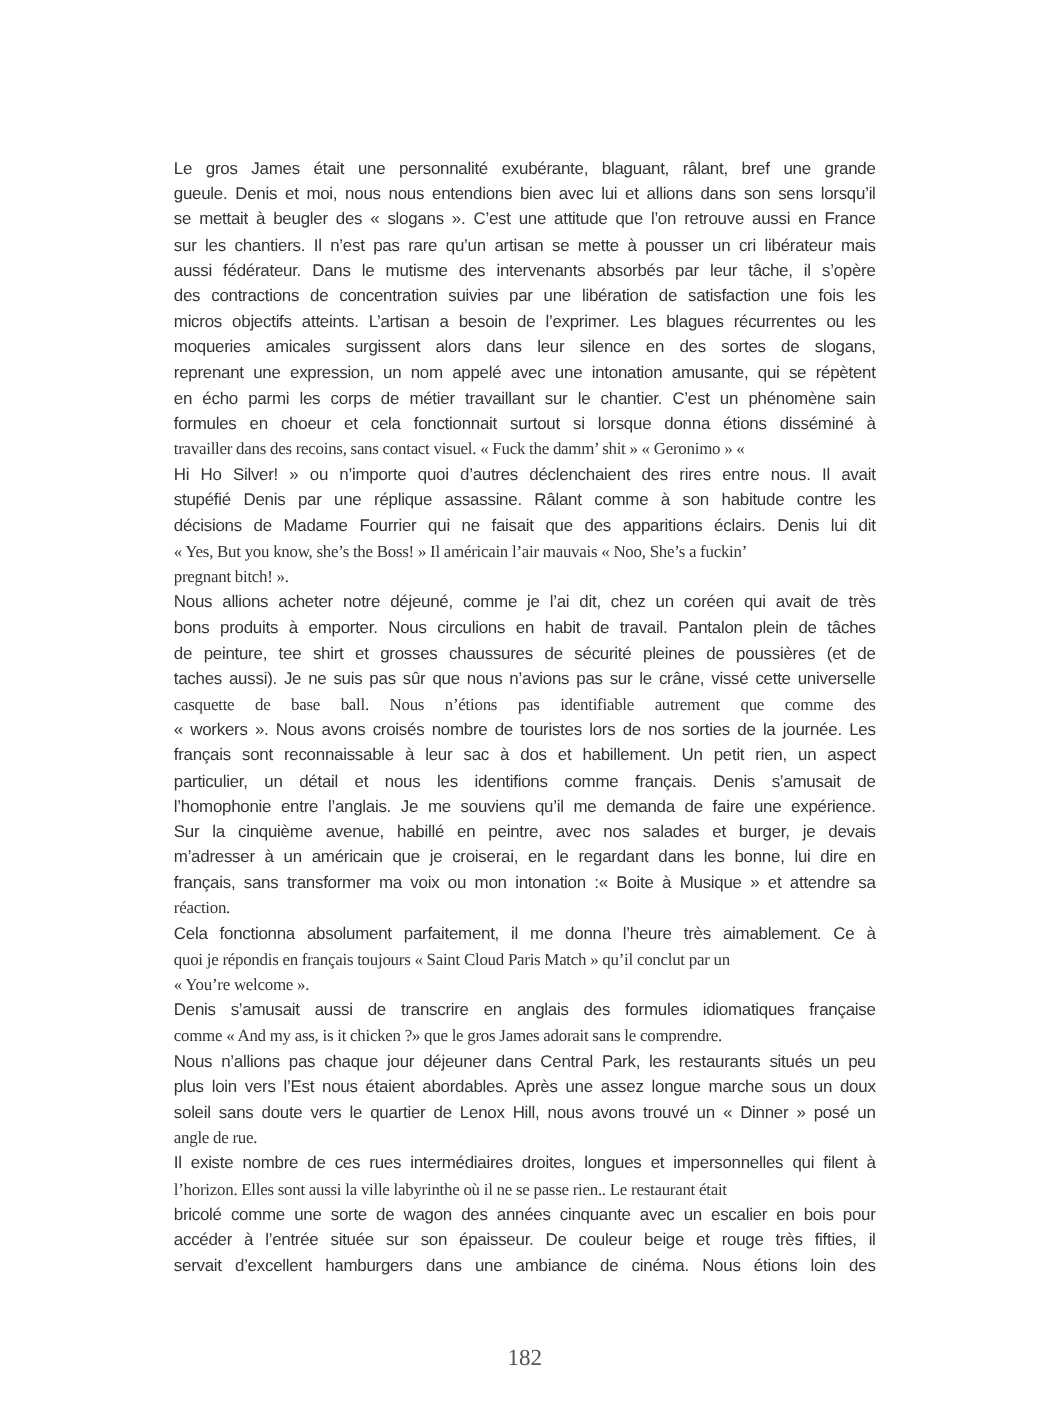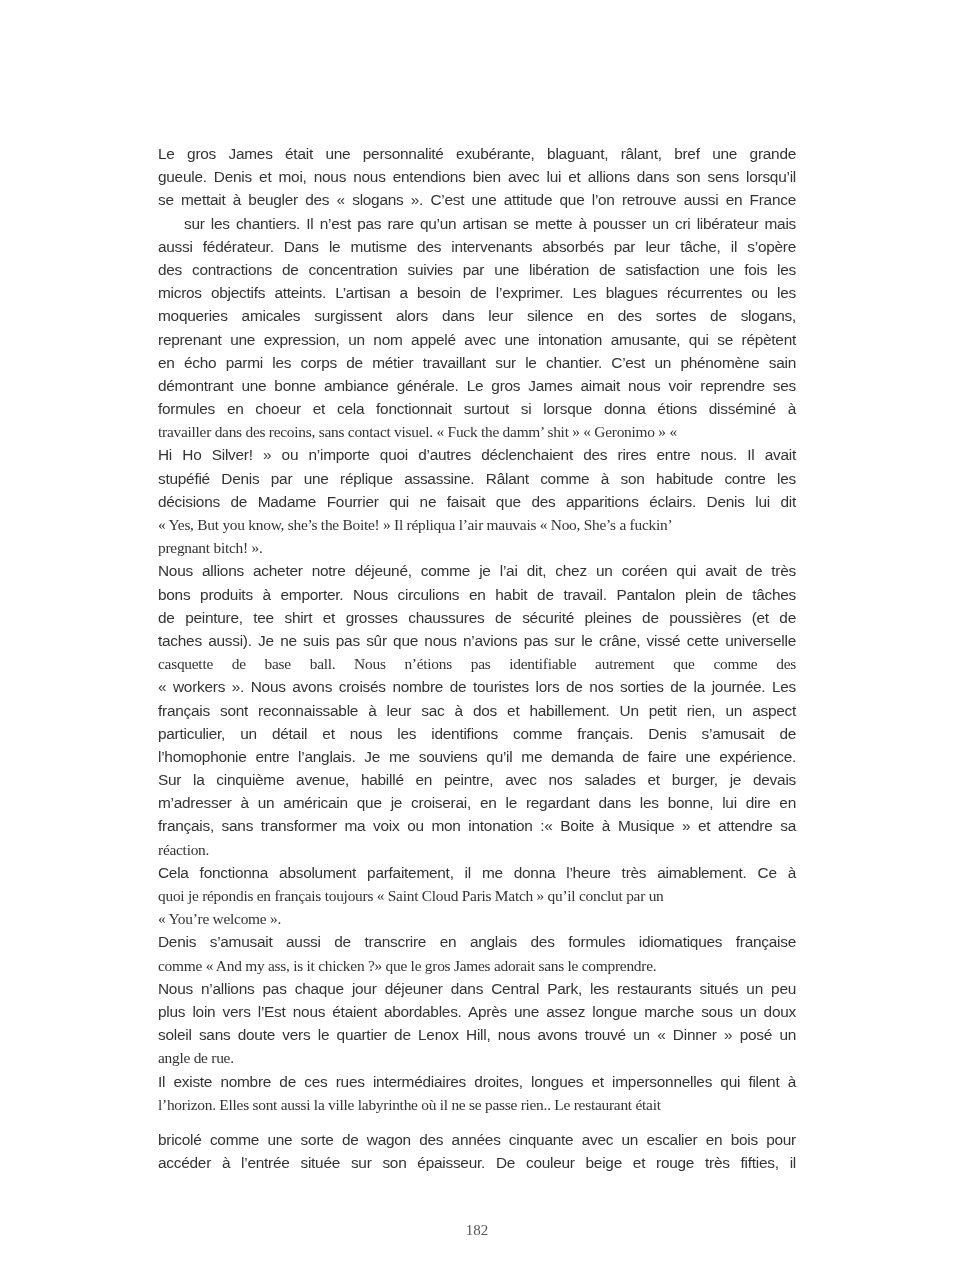--- a/index.html
+++ b/index.html
@@ -43,47 +43,46 @@
     text-align-last: left;
     font-family: Liberation Serif, serif;
   }
   .page-number {
     position: absolute;
     left: 0;
     width: 954px;
     top: 1222px;
     text-align: center;
     font-family: "Liberation Serif", "DejaVu Serif", serif;
-    font-size: 15px;
+    font-size: 21px;
     color: #555555;
   }
 </style>
 </head>
 <body>
 
 <div class="page">
   <div class="text-block" id="text-block">
       <div class="paragraph">
         <span class="line" style="display: block;">Le gros James était une personnalité exubérante, blaguant, râlant, bref une grande</span>
         <span class="line" style="display: block;">gueule. Denis et moi, nous nous entendions bien avec lui et allions dans son sens lorsqu’il</span>
         <span class="line" style="display: block;">se mettait à beugler des « slogans ». C’est une attitude que l’on retrouve aussi en France</span>
-        <span class="line" style="display: block; margin-left: 26px;">sur les chantiers. Il n’est pas rare qu’un artisan se mette à pousser un cri libérateur mais</span>
+        <span class="line" style="display: block;">sur les chantiers. Il n’est pas rare qu’un artisan se mette à pousser un cri libérateur mais</span>
         <span class="line" style="display: block;">aussi fédérateur. Dans le mutisme des intervenants absorbés par leur tâche, il s’opère</span>
         <span class="line" style="display: block;">des contractions de concentration suivies par une libération de satisfaction une fois les</span>
         <span class="line" style="display: block;">micros objectifs atteints. L’artisan a besoin de l’exprimer. Les blagues récurrentes ou les</span>
         <span class="line" style="display: block;">moqueries amicales surgissent alors dans leur silence en des sortes de slogans,</span>
         <span class="line" style="display: block;">reprenant une expression, un nom appelé avec une intonation amusante, qui se répètent</span>
         <span class="line" style="display: block;">en écho parmi les corps de métier travaillant sur le chantier. C’est un phénomène sain</span>
-        <span class="line" style="display: block;">démontrant une bonne ambiance générale. Le gros James aimait nous voir reprendre ses</span>
         <span class="line" style="display: block;">formules en choeur et cela fonctionnait surtout si lorsque donna étions disséminé à</span>
         <span class="line last" style="display: block;">travailler dans des recoins, sans contact visuel. «  Fuck the damm’ shit » «  Geronimo » «</span>
         <span class="line" style="display: block;">Hi Ho Silver! »  ou n’importe quoi d’autres déclenchaient des rires entre nous. Il avait</span>
         <span class="line" style="display: block;">stupéfié Denis par une réplique assassine. Râlant comme à son habitude contre les</span>
         <span class="line" style="display: block;">décisions de Madame Fourrier qui ne faisait que des apparitions éclairs. Denis lui dit</span>
-        <span class="line last" style="display: block;">« Yes, But you know, she’s the Boite! » Il répliqua l’air mauvais «  Noo, She’s a fuckin’</span>
+        <span class="line last" style="display: block;">« Yes, But you know, she’s the Boss! » Il américain l’air mauvais «  Noo, She’s a fuckin’</span>
         <span class="line last" style="display: block;">pregnant bitch! ».</span>
       </div>
       <div class="paragraph">
         <span class="line" style="display: block;">Nous allions acheter notre déjeuné, comme je l’ai dit, chez un coréen qui avait de très</span>
         <span class="line" style="display: block;">bons produits à emporter. Nous circulions en habit de travail. Pantalon plein de tâches</span>
         <span class="line" style="display: block;">de peinture, tee shirt et grosses chaussures de sécurité pleines de poussières (et de</span>
         <span class="line" style="display: block;">taches aussi). Je ne suis pas sûr que nous n’avions pas sur le crâne, vissé cette universelle</span>
         <span class="line" style="display: block; font-family: Liberation Serif, serif;">casquette de base ball. Nous n’étions pas identifiable autrement que comme des</span>
         <span class="line" style="display: block;">« workers ». Nous avons croisés nombre de touristes lors de nos sorties de la journée. Les</span>
         <span class="line" style="display: block;">français sont reconnaissable à leur sac à dos et habillement. Un petit rien, un aspect</span>
@@ -105,18 +104,19 @@
       </div>
       <div class="paragraph">
         <span class="line" style="display: block;">Nous n’allions pas chaque jour déjeuner dans Central Park, les restaurants situés un peu</span>
         <span class="line" style="display: block;">plus loin vers l’Est nous étaient abordables. Après une assez longue marche sous un doux</span>
         <span class="line" style="display: block;">soleil sans doute vers le quartier de Lenox Hill, nous avons trouvé un « Dinner » posé un</span>
         <span class="line last" style="display: block;">angle de rue.</span>
       </div>
       <div class="paragraph">
         <span class="line" style="display: block;">Il existe nombre de ces rues intermédiaires droites, longues et impersonnelles qui filent à</span>
         <span class="line last" style="display: block;">l’horizon. Elles sont aussi la ville labyrinthe où il ne se passe rien.. Le restaurant était</span>
-        <span class="line" style="display: block; margin-top: 12px;">bricolé comme une sorte de wagon des années cinquante avec un escalier en bois pour</span>
+        <span class="line" style="display: block;">bricolé comme une sorte de wagon des années cinquante avec un escalier en bois pour</span>
         <span class="line" style="display: block;">accéder à l’entrée située sur son épaisseur. De couleur beige et rouge très fifties, il</span>
+        <span class="line" style="display: block;">servait d’excellent hamburgers dans une ambiance de cinéma. Nous étions loin des</span>
       </div>
     </div>
   <div class="page-number">182</div>
 </div>
 
 </body></html>

